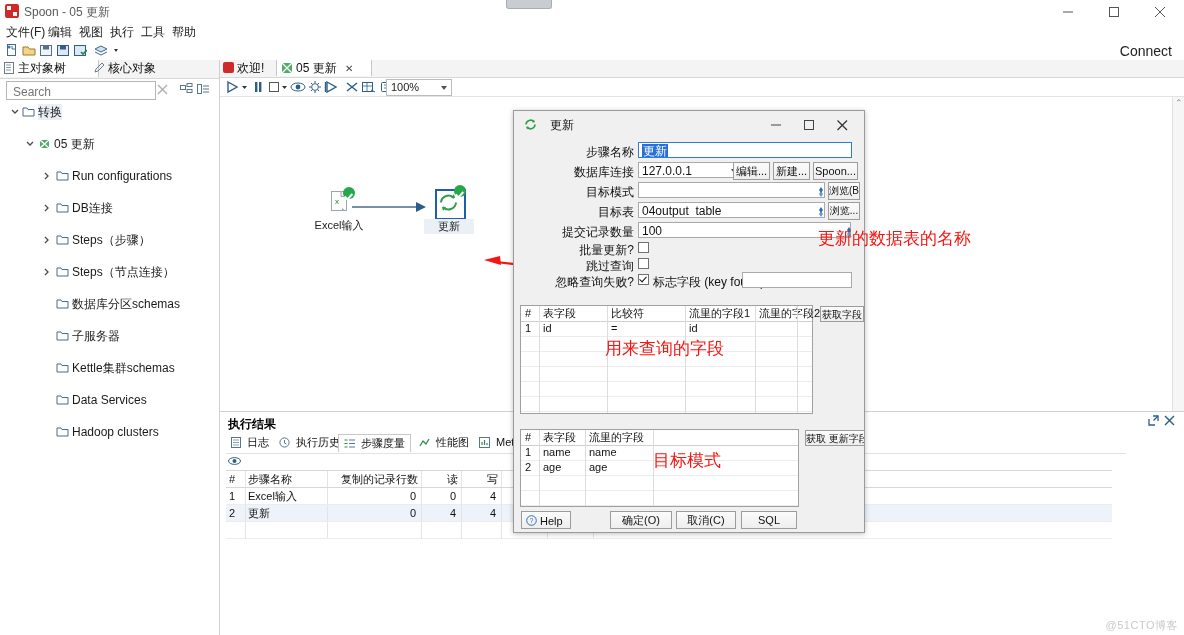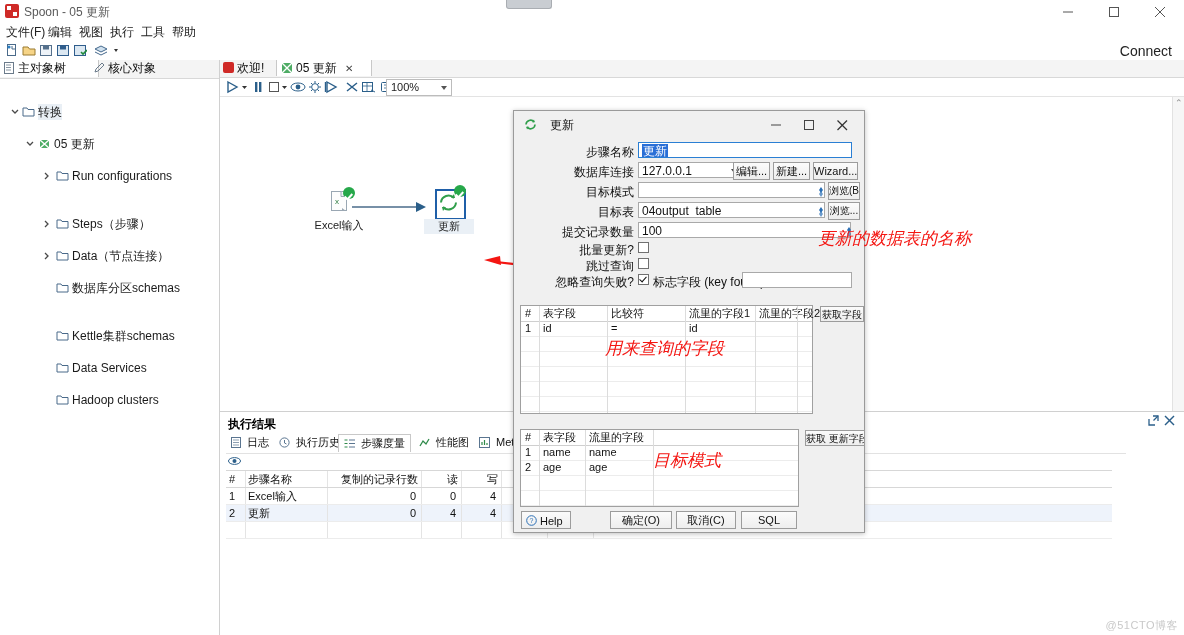--- a/index.html
+++ b/index.html
@@ -61,21 +61,21 @@
   .sbarrow{position:absolute;font-size:9px;color:#8a8a8a;}
 
   
   .node{position:absolute;}
   .nodebox{position:absolute;width:24px;height:26px;}
   .nodelabel{position:absolute;white-space:nowrap;font-size:11px;color:#222;text-align:center;}
   .okbadge{position:absolute;width:12px;height:12px;border-radius:50%;background:#26a84a;}
   .okbadge:after{content:"";position:absolute;left:3px;top:5px;width:3px;height:6px;border:2px solid #fff;border-top:0;border-left:0;transform:rotate(42deg);}
 
   
-  .ann{position:absolute;color:#f41612;white-space:nowrap;font-family:"DejaVu Sans","Liberation Sans",sans-serif;font-style:italic;}
+  .ann{position:absolute;color:#f41612;white-space:nowrap;font-family:"DejaVu Sans","Liberation Sans",sans-serif;}
 
   
   .results{position:absolute;left:220px;top:411px;width:964px;height:224px;background:#fff;border-top:1px solid #d0d0d0;}
   .res-title{position:absolute;left:8px;top:4px;font-size:12px;font-weight:bold;color:#000;}
   .res-tabs{position:absolute;left:6px;top:22px;height:18px;}
   .rtab{position:absolute;top:0;height:17px;line-height:17px;font-size:11px;color:#111;white-space:nowrap;padding:0 5px;}
   .rtab.active{background:#fff;border:1px solid #c8c8c8;border-bottom:none;}
   .res-toolrow{position:absolute;left:6px;top:41px;width:900px;height:16px;border-top:1px solid #e2e2e2;}
   .restable{position:absolute;left:6px;top:58px;width:886px;}
   .rhead{position:relative;height:16px;background:#fff;border-top:1px solid #d7d7d7;border-bottom:1px solid #d7d7d7;}
@@ -202,20 +202,44 @@
       <div class="ltab" style="left:90px;width:86px">
         <span style="position:absolute;left:4px;top:2px">
           <svg width="11" height="12">
               <path d="M1 10 L2 7 L8 1 L10 3 L4 9 z" fill="none" stroke="#6b7b8b"></path>
             </svg>
         </span>
         <span style="position:absolute;left:18px;top:0">核心对象</span>
       </div>
     </div>
 
+    <div class="searchrow">
+      <div class="searchbox">
+        <input type="text" placeholder="Search" style="">
+      </div>
+      <div class="sicon" style="left:156px">
+        <svg width="13" height="13">
+            <line x1="2" y1="2" x2="11" y2="11" stroke="#b0b0b0" stroke-width="1.4"></line>
+            <line x1="11" y1="2" x2="2" y2="11" stroke="#b0b0b0" stroke-width="1.4"></line>
+          </svg>
+      </div>
+      <div class="sicon" style="left:180px">
+        <svg width="13" height="13">
+            <rect x="0.5" y="2.5" width="5" height="4" fill="none" stroke="#5a7590"></rect>
+            <rect x="7" y="0.5" width="5" height="3" fill="none" stroke="#5a7590"></rect>
+            <rect x="7" y="6.5" width="5" height="3" fill="none" stroke="#5a7590"></rect>
+          </svg>
+      </div>
+      <div class="sicon" style="left:197px">
+        <svg width="13" height="13">
+            <rect x="0.5" y="1.5" width="4" height="9" fill="none" stroke="#5a7590"></rect>
+            <path d="M6 3 h6 M6 6 h6 M6 9 h6" stroke="#5a7590"></path>
+          </svg>
+      </div>
+    </div>
 
     <div class="tree">
 
       <div class="trow" style="top:0">
         <span class="twist" style="left:10px"><svg width="10" height="16">
               <path d="M2 6 l3 3 l3 -3" fill="none" stroke="#4a4a4a" stroke-width="1.3"></path>
             </svg></span>
         <span class="tico" style="left:22px"><svg width="14" height="16">
               <path d="M1 4 h4 l1 1.5 h6 V12 H1 z" fill="none" stroke="#4a6a8a"></path>
             </svg></span>
@@ -235,43 +259,58 @@
 
       <div class="trow" style="top:32px">
         <span class="twist" style="left:42px"><svg width="10" height="16">
               <path d="M3 5 l3 3 l-3 3" fill="none" stroke="#4a4a4a" stroke-width="1.3"></path>
             </svg></span>
         <span class="tico" style="left:56px"><svg width="14" height="16">
               <path d="M1 4 h4 l1 1.5 h6 V12 H1 z" fill="none" stroke="#4a6a8a"></path>
             </svg></span>
         <span class="tlabel" style="left:72px">Run configurations</span>
       </div>
+      <div class="trow" style="top:48px">
+        <span class="twist" style="left:42px"><svg width="10" height="16">
+              <path d="M3 5 l3 3 l-3 3" fill="none" stroke="#4a4a4a" stroke-width="1.3"></path>
+            </svg></span>
+        <span class="tico" style="left:56px"><svg width="14" height="16">
+              <path d="M1 4 h4 l1 1.5 h6 V12 H1 z" fill="none" stroke="#4a6a8a"></path>
+            </svg></span>
+        <span class="tlabel" style="left:72px">DB连接</span>
+      </div>
       <div class="trow" style="top:64px">
         <span class="twist" style="left:42px"><svg width="10" height="16">
               <path d="M3 5 l3 3 l-3 3" fill="none" stroke="#4a4a4a" stroke-width="1.3"></path>
             </svg></span>
         <span class="tico" style="left:56px"><svg width="14" height="16">
               <path d="M1 4 h4 l1 1.5 h6 V12 H1 z" fill="none" stroke="#4a6a8a"></path>
             </svg></span>
         <span class="tlabel" style="left:72px">Steps（步骤）</span>
       </div>
       <div class="trow" style="top:80px">
         <span class="twist" style="left:42px"><svg width="10" height="16">
               <path d="M3 5 l3 3 l-3 3" fill="none" stroke="#4a4a4a" stroke-width="1.3"></path>
             </svg></span>
         <span class="tico" style="left:56px"><svg width="14" height="16">
               <path d="M1 4 h4 l1 1.5 h6 V12 H1 z" fill="none" stroke="#4a6a8a"></path>
             </svg></span>
-        <span class="tlabel" style="left:72px">Data（节点连接）</span>
+        <span class="tlabel" style="left:72px">Steps（节点连接）</span>
       </div>
       <div class="trow" style="top:96px">
         <span class="tico" style="left:56px"><svg width="14" height="16">
               <path d="M1 4 h4 l1 1.5 h6 V12 H1 z" fill="none" stroke="#4a6a8a"></path>
             </svg></span>
         <span class="tlabel" style="left:72px">数据库分区schemas</span>
+      </div>
+      <div class="trow" style="top:112px">
+        <span class="tico" style="left:56px"><svg width="14" height="16">
+              <path d="M1 4 h4 l1 1.5 h6 V12 H1 z" fill="none" stroke="#4a6a8a"></path>
+            </svg></span>
+        <span class="tlabel" style="left:72px">子服务器</span>
       </div>
       <div class="trow" style="top:128px">
         <span class="tico" style="left:56px"><svg width="14" height="16">
               <path d="M1 4 h4 l1 1.5 h6 V12 H1 z" fill="none" stroke="#4a6a8a"></path>
             </svg></span>
         <span class="tlabel" style="left:72px">Kettle集群schemas</span>
       </div>
       <div class="trow" style="top:144px">
         <span class="tico" style="left:56px"><svg width="14" height="16">
               <path d="M1 4 h4 l1 1.5 h6 V12 H1 z" fill="none" stroke="#4a6a8a"></path>
@@ -585,21 +624,21 @@
       <span class="sel-hl">更新</span>
     </div>
 
     <div class="flabel" style="left:10px;top:53px;width:110px">数据库连接</div>
     <div class="fin" style="left:124px;top:51px;width:104px;position:absolute">
       <span>127.0.0.1</span>
       <span style="position:absolute;right:4px;top:6px;width:0;height:0;border-left:3px solid transparent;border-right:3px solid transparent;border-top:4px solid #444"></span>
     </div>
     <div class="btn" style="left:219px;top:51px;width:37px">编辑...</div>
     <div class="btn" style="left:259px;top:51px;width:37px">新建...</div>
-    <div class="btn" style="left:299px;top:51px;width:45px">Wizard...</div>
+    <div class="btn" style="left:299px;top:51px;width:45px">Spoon...</div>
 
     <div class="flabel" style="left:30px;top:73px;width:90px">目标模式</div>
     <div class="fin" style="left:124px;top:71px;width:187px">
       <span></span>
     </div>
     <span style="position:absolute;left:302px;top:75px">
       <svg width="10" height="10">
           <path d="M5 0 l2 3 l-2 3 l-2 -3 z" fill="#2b6fb5"></path>
           <path d="M5 4 l2 3 l-2 3 l-2 -3 z" fill="#2b6fb5" opacity=".7"></path>
         </svg>

